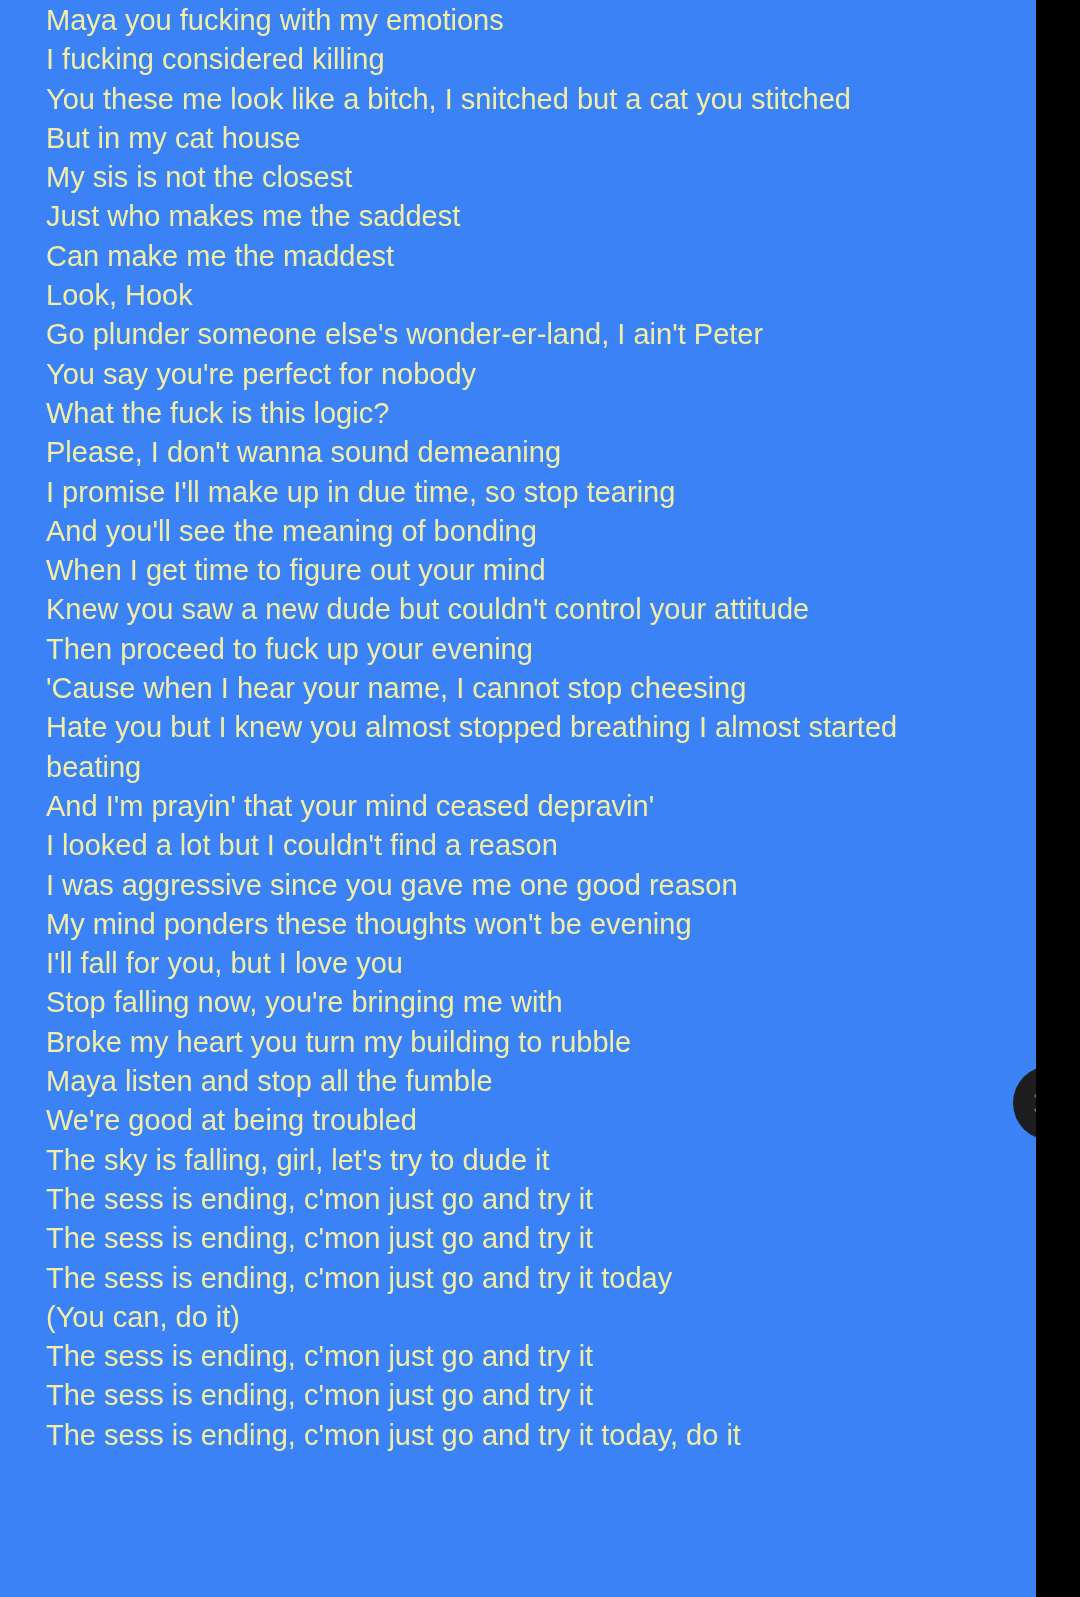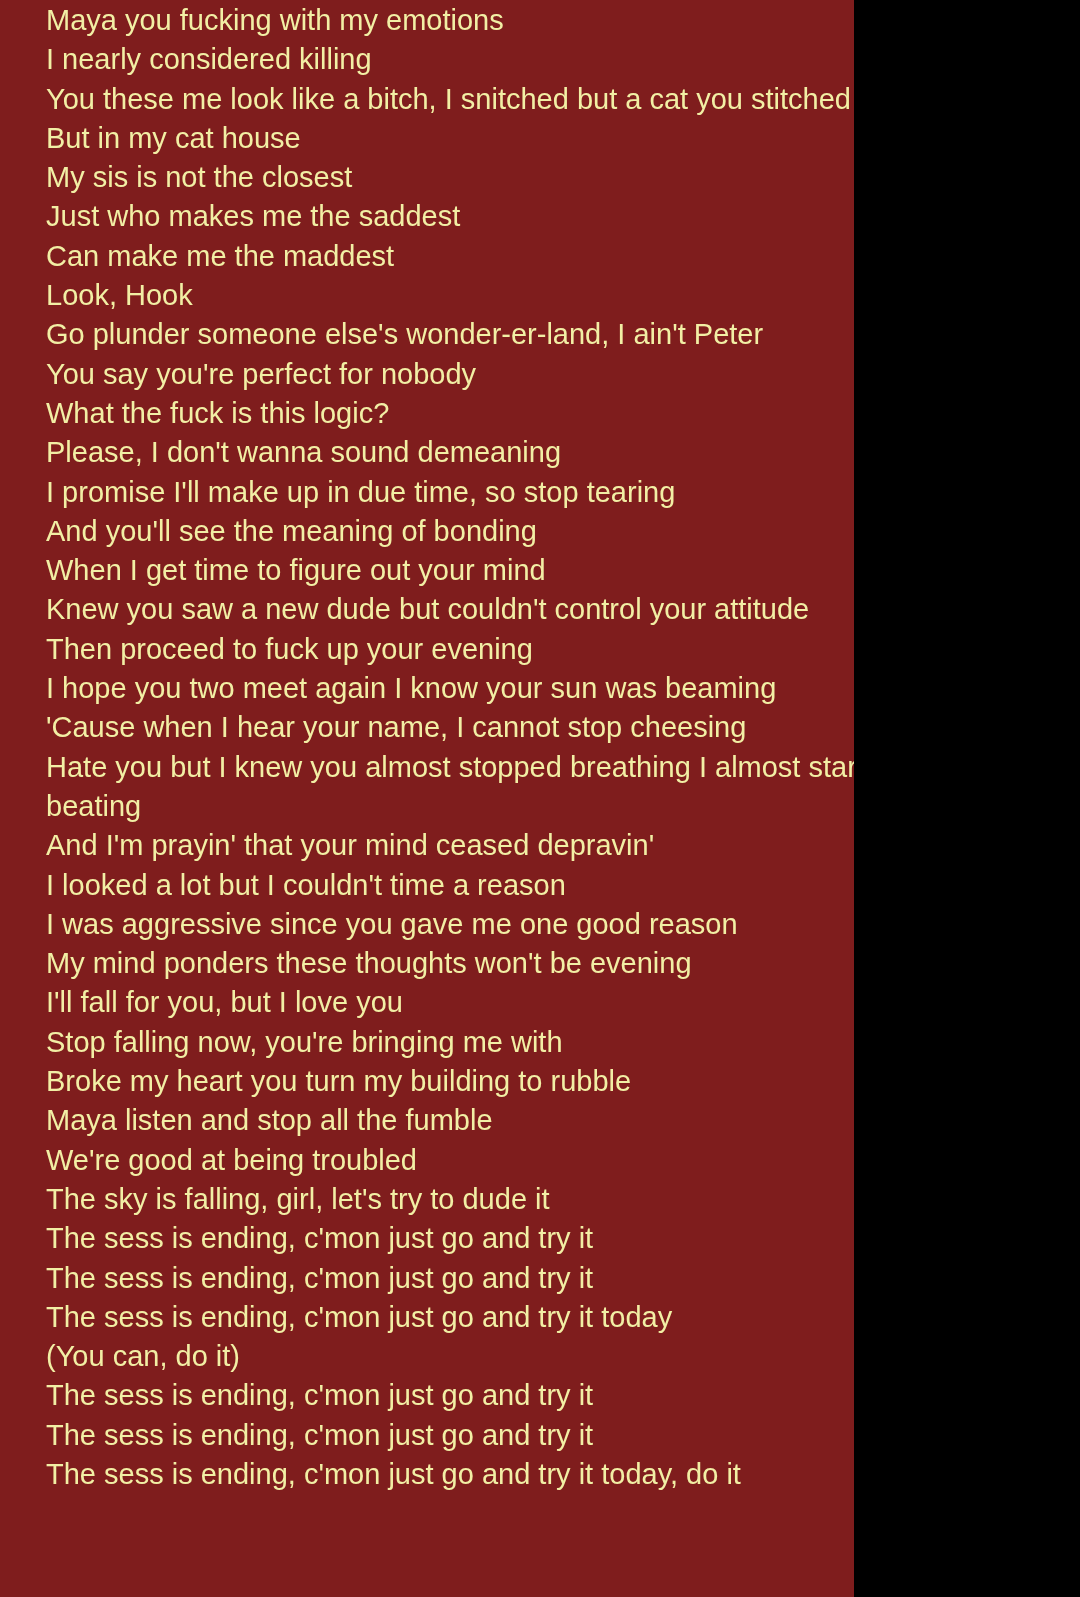--- a/index.html
+++ b/index.html
@@ -2,23 +2,23 @@
 <html><head>
 <meta charset="utf-8">
 <style>
   html, body {
     margin: 0;
     padding: 0;
     background: #000000;
   }
   .screen {
     position: relative;
-    width: 854px;
+    width: 1036px;
     height: 1597px;
-    background: #7f1d1d;
+    background: #3b82f6;
     overflow: hidden;
     font-family: "Liberation Sans", sans-serif;
   }
   .lyrics {
     position: absolute;
     top: 1px;
     left: 46px;
     width: 900px;
     color: #F2EFA5;
     font-size: 29px;
@@ -47,41 +47,40 @@
   }
 </style>
 </head>
 <body>
 
 <div class="screen">
 
   <div class="lyrics">
     <div>
         <div class="lyric-line">Maya you fucking with my emotions</div>
-        <div class="lyric-line">I nearly considered killing</div>
+        <div class="lyric-line">I fucking considered killing</div>
         <div class="lyric-line">You these me look like a bitch, I snitched but a cat you stitched</div>
         <div class="lyric-line">But in my cat house</div>
         <div class="lyric-line">My sis is not the closest</div>
         <div class="lyric-line">Just who makes me the saddest</div>
         <div class="lyric-line">Can make me the maddest</div>
         <div class="lyric-line">Look, Hook</div>
         <div class="lyric-line">Go plunder someone else's wonder-er-land, I ain't Peter</div>
         <div class="lyric-line">You say you're perfect for nobody</div>
         <div class="lyric-line">What the fuck is this logic?</div>
         <div class="lyric-line">Please, I don't wanna sound demeaning</div>
         <div class="lyric-line">I promise I'll make up in due time, so stop tearing</div>
         <div class="lyric-line">And you'll see the meaning of bonding</div>
         <div class="lyric-line">When I get time to figure out your mind</div>
         <div class="lyric-line">Knew you saw a new dude but couldn't control your attitude</div>
         <div class="lyric-line">Then proceed to fuck up your evening</div>
-        <div class="lyric-line">I hope you two meet again I know your sun was beaming</div>
         <div class="lyric-line">'Cause when I hear your name, I cannot stop cheesing</div>
         <div class="lyric-line">Hate you but I knew you almost stopped breathing I almost started beating</div>
         <div class="lyric-line">And I'm prayin' that your mind ceased depravin'</div>
-        <div class="lyric-line">I looked a lot but I couldn't time a reason</div>
+        <div class="lyric-line">I looked a lot but I couldn't find a reason</div>
         <div class="lyric-line">I was aggressive since you gave me one good reason</div>
         <div class="lyric-line">My mind ponders these thoughts won't be evening</div>
         <div class="lyric-line">I'll fall for you, but I love you</div>
         <div class="lyric-line">Stop falling now, you're bringing me with</div>
         <div class="lyric-line">Broke my heart you turn my building to rubble</div>
         <div class="lyric-line">Maya listen and stop all the fumble</div>
         <div class="lyric-line">We're good at being troubled</div>
         <div class="lyric-line">The sky is falling, girl, let's try to dude it</div>
         <div class="lyric-line">The sess is ending, c'mon just go and try it</div>
         <div class="lyric-line">The sess is ending, c'mon just go and try it</div>

